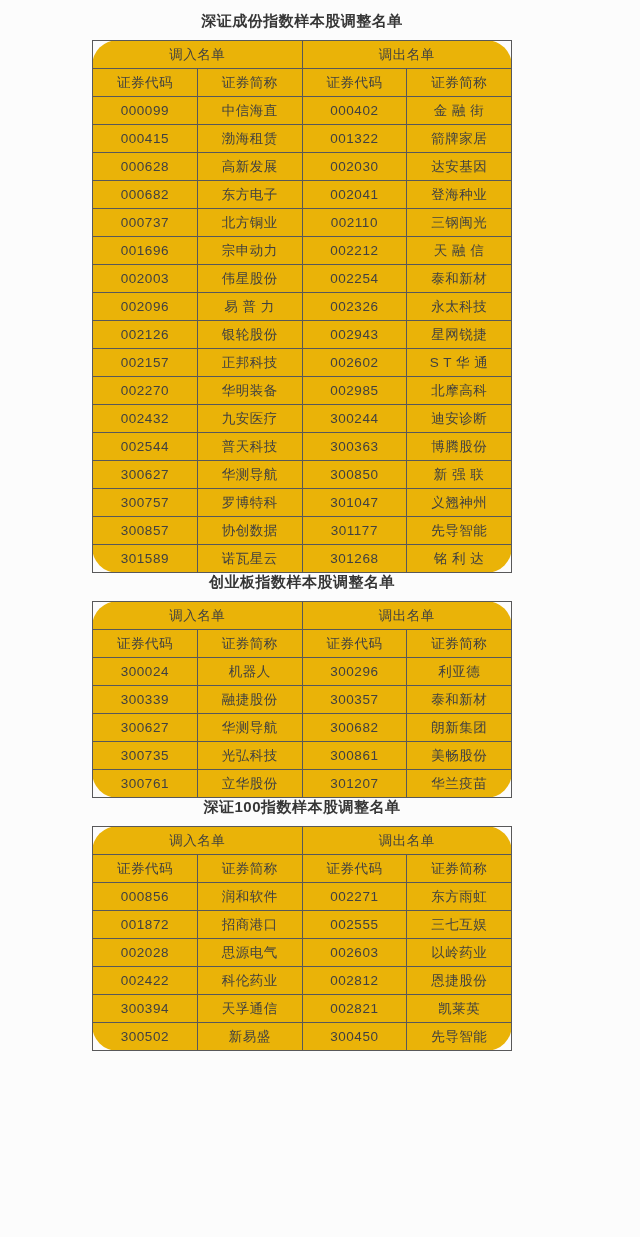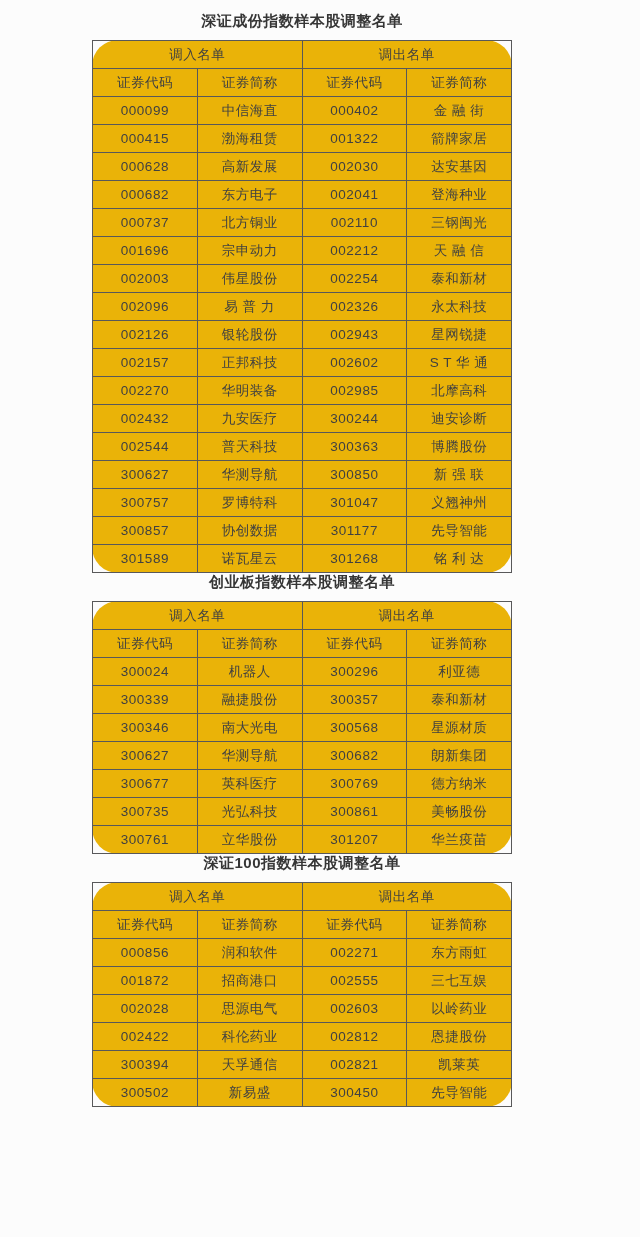--- a/index.html
+++ b/index.html
@@ -215,38 +215,26 @@
             <td>300296</td>
             <td>利亚德</td>
           </tr>
           <tr>
             <td>300339</td>
             <td>融捷股份</td>
             <td>300357</td>
             <td>泰和新材</td>
           </tr>
           <tr>
-            <td>300346</td>
-            <td>南大光电</td>
-            <td>300568</td>
-            <td>星源材质</td>
-          </tr>
-          <tr>
             <td>300627</td>
             <td>华测导航</td>
             <td>300682</td>
             <td>朗新集团</td>
           </tr>
           <tr>
-            <td>300677</td>
-            <td>英科医疗</td>
-            <td>300769</td>
-            <td>德方纳米</td>
-          </tr>
-          <tr>
             <td>300735</td>
             <td>光弘科技</td>
             <td>300861</td>
             <td>美畅股份</td>
           </tr>
           <tr>
             <td>300761</td>
             <td>立华股份</td>
             <td>301207</td>
             <td>华兰疫苗</td>

